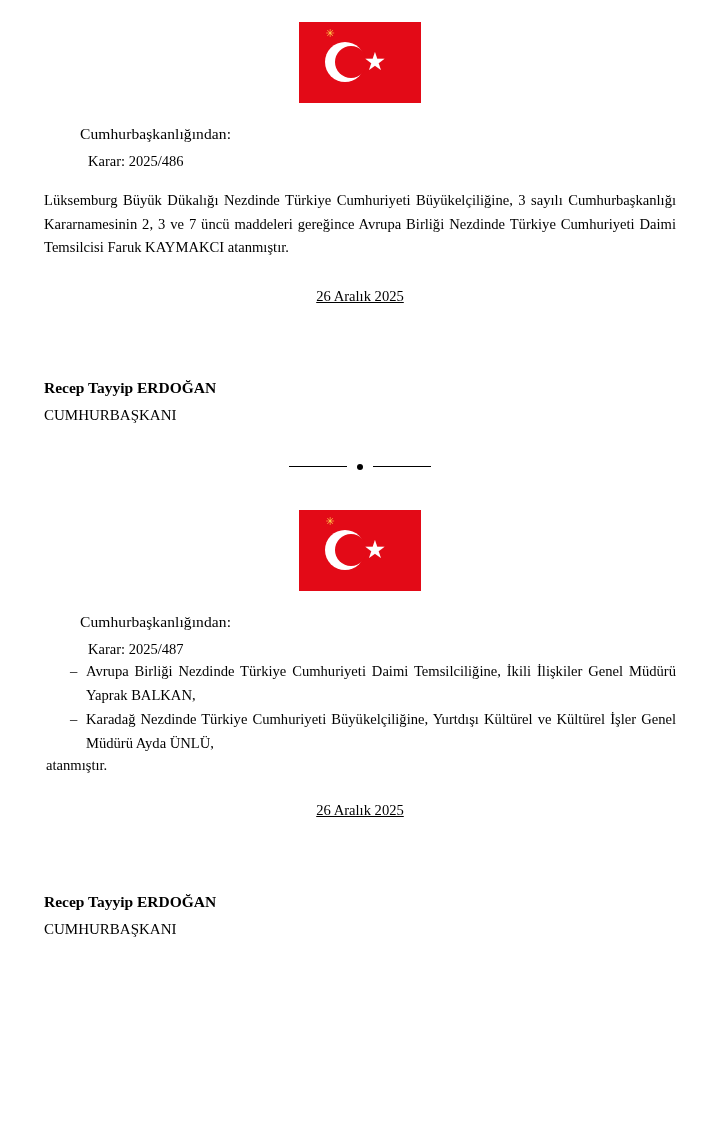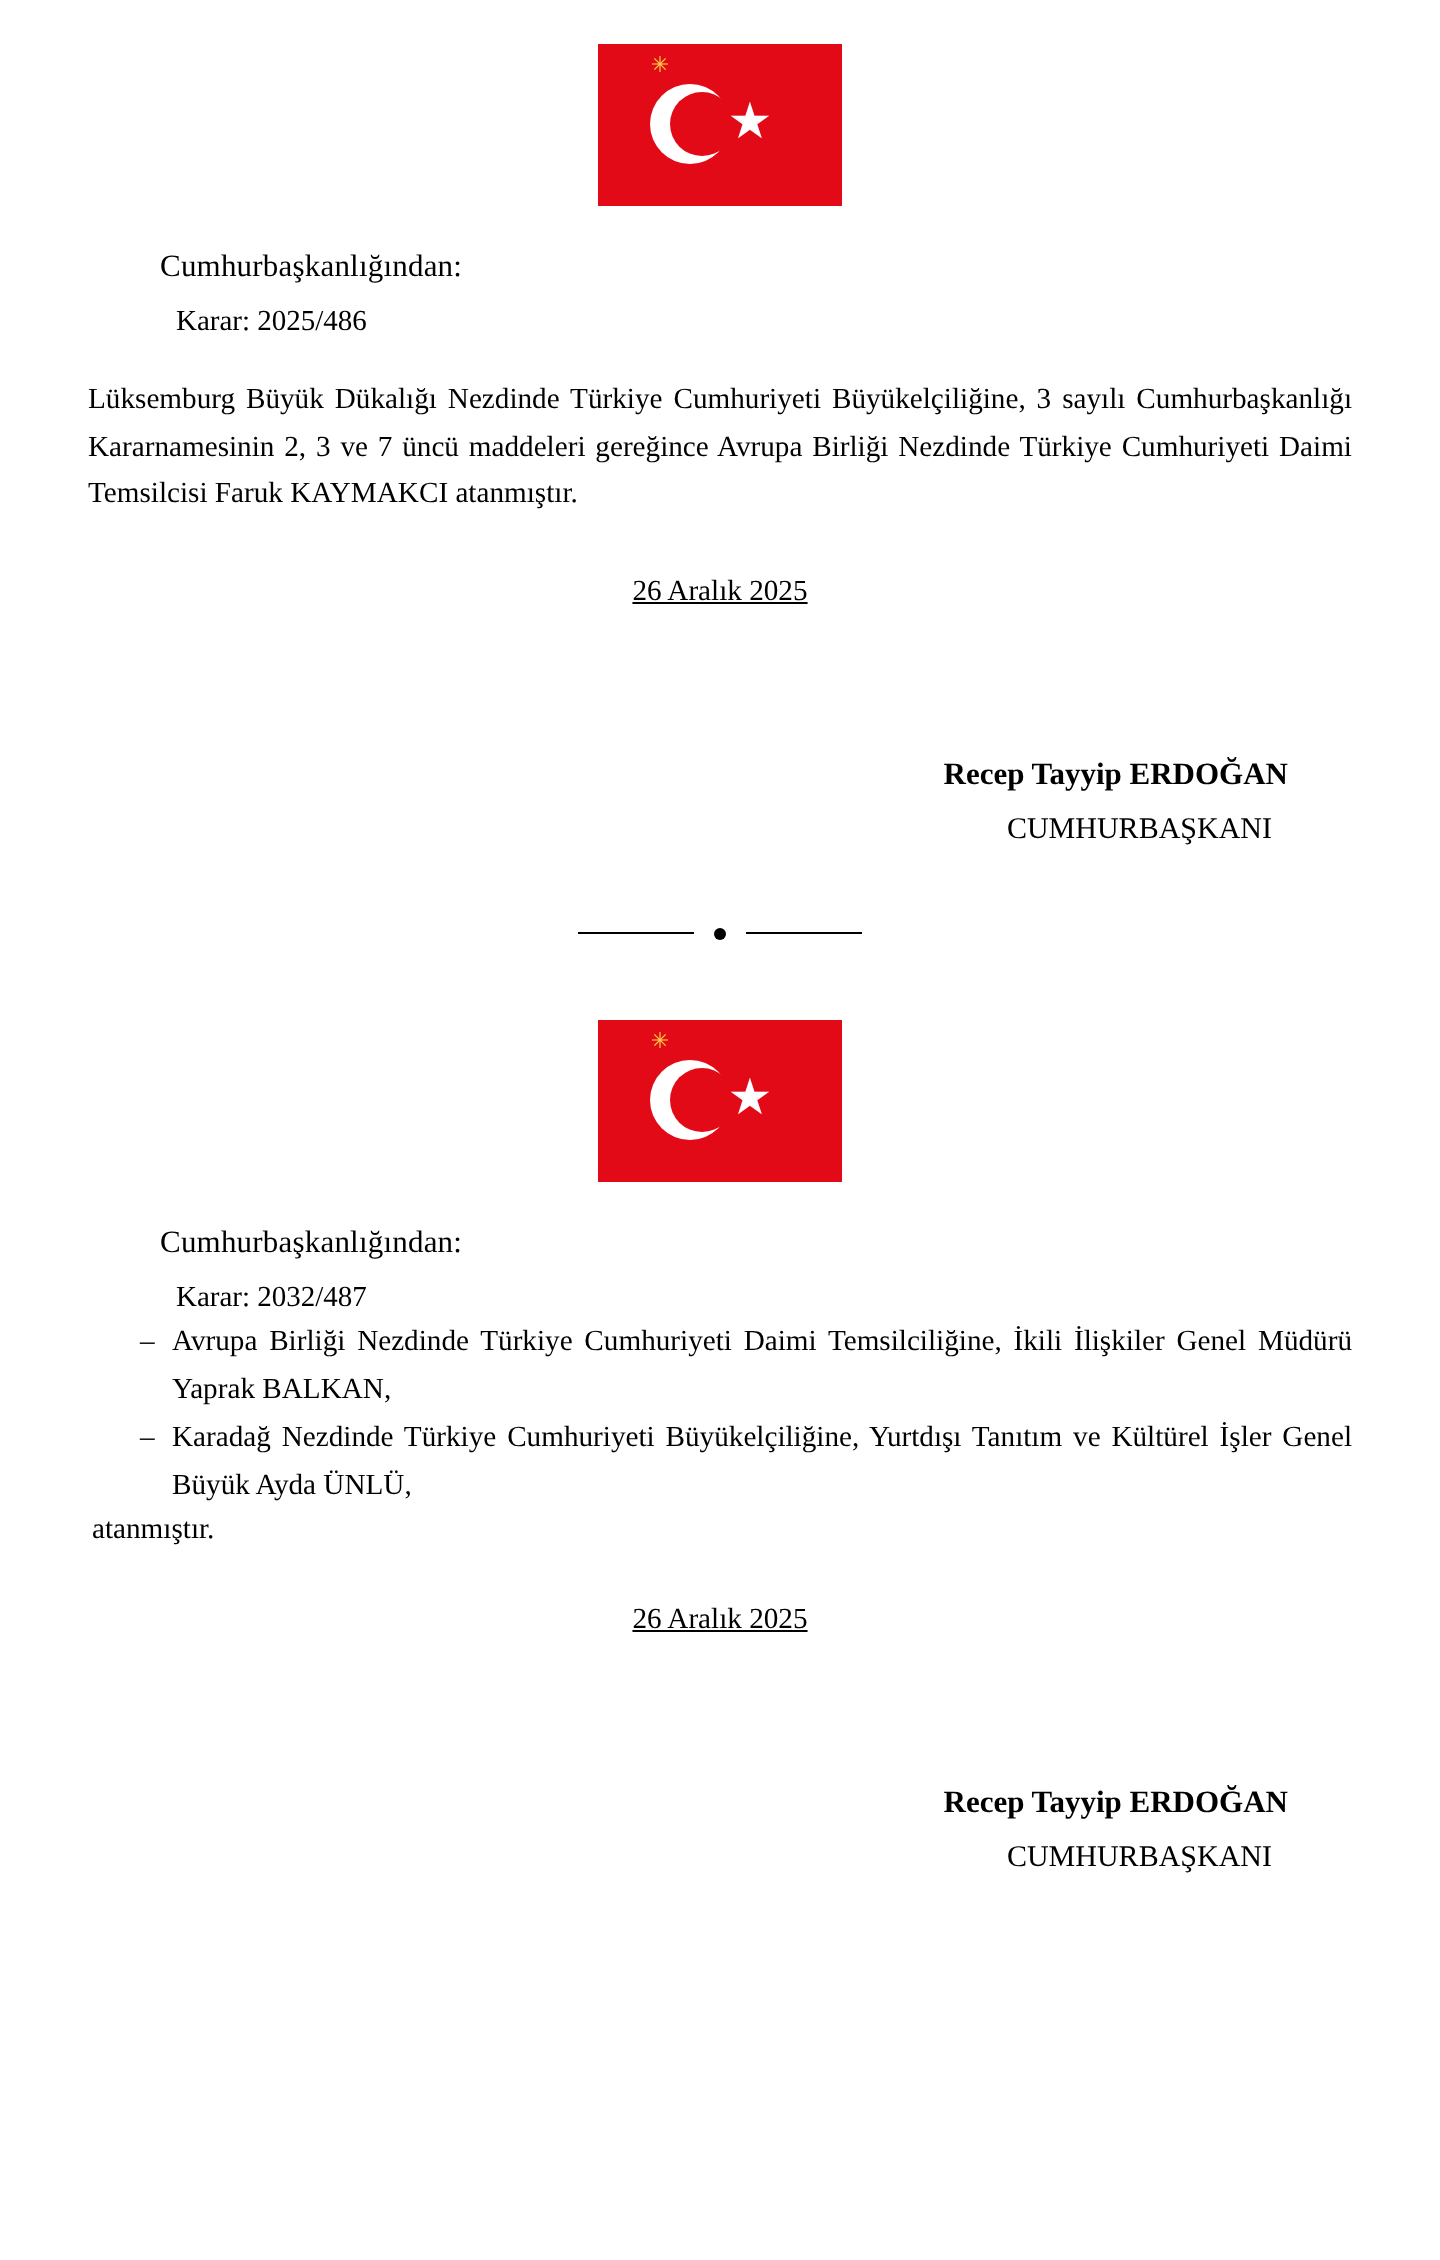--- a/index.html
+++ b/index.html
@@ -132,21 +132,21 @@
     padding-left: 2px;
   }
   .date {
     margin-top: 28px;
     text-align: center;
     font-size: 14.6px;
     text-decoration: underline;
   }
   .sign-block {
     margin-top: 74px;
-    text-align: right;
+    text-align: left;
     padding-right: 32px;
   }
   .sign-name {
     font-size: 15.5px;
     font-weight: bold;
   }
   .sign-title {
     margin-top: 10px;
     font-size: 15px;
     padding-right: 8px;
@@ -225,32 +225,32 @@
         <div class="star">★</div>
         <div class="spark">✳</div>
       </div>
     </div>
 
     <div class="heading-line">
       <span class="heading">Cumhurbaşkanlığından:</span>
     </div>
 
     <div class="karar-line">
-      <span class="karar">Karar: 2032/487</span>
+      <span class="karar">Karar: 2025/487</span>
     </div>
 
 
     <ul class="dash-list">
       <li>
         <span class="dash">–</span>
         <span>Avrupa Birliği Nezdinde Türkiye Cumhuriyeti Daimi Temsilciliğine, İkili İlişkiler Genel Müdürü Yaprak BALKAN,</span>
       </li>
       <li>
         <span class="dash">–</span>
-        <span>Karadağ Nezdinde Türkiye Cumhuriyeti Büyükelçiliğine, Yurtdışı Tanıtım ve Kültürel İşler Genel Büyük Ayda ÜNLÜ,</span>
+        <span>Karadağ Nezdinde Türkiye Cumhuriyeti Büyükelçiliğine, Yurtdışı Kültürel ve Kültürel İşler Genel Müdürü Ayda ÜNLÜ,</span>
       </li>
     </ul>
 
     <div class="closing">atanmıştır.</div>
 
     <div class="date">26 Aralık 2025</div>
 
     <div class="sign-block">
       <div class="sign-name">Recep Tayyip ERDOĞAN</div>
       <div class="sign-title">CUMHURBAŞKANI</div>

